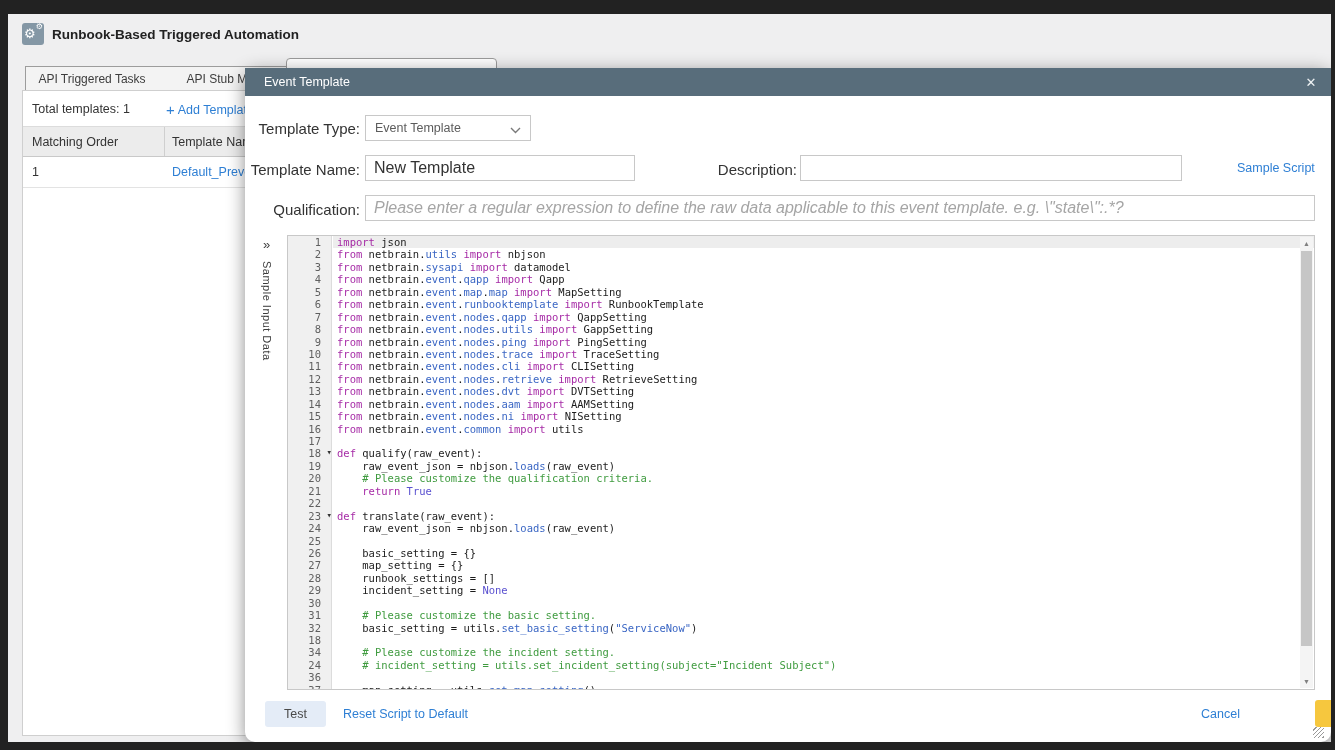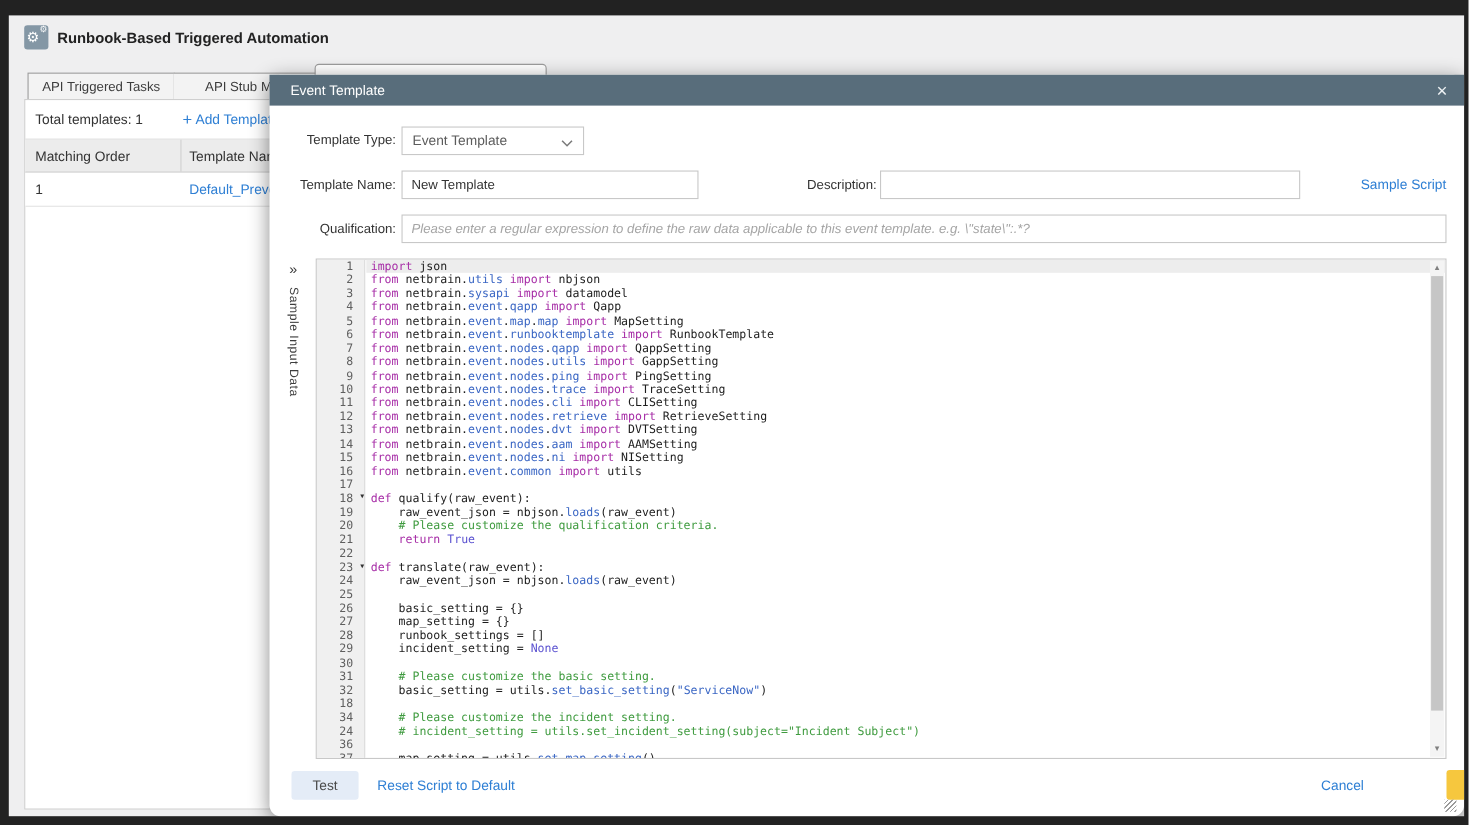--- a/index.html
+++ b/index.html
@@ -35,22 +35,22 @@
   .blue-link { color:#2e7fd4; cursor:pointer; }
 
   
   .modal { position:absolute; left:237px; top:54px; width:1086px; height:674px; background:#fff; z-index:10;
            box-shadow:0 4px 18px rgba(0,0,0,.45);border-radius:10px; }
   .modal-header { position:absolute; left:0; top:0; right:0; height:28px; background:#586d7b; color:#fff;
                   font-size:12.5px; display:flex; align-items:center; padding-left:19px; }
   .modal-close { position:absolute; right:11px; top:5px; width:18px; height:18px; color:#eef2f4; font-size:13px;
                  display:flex; align-items:center; justify-content:center; cursor:pointer; }
 
-  .flabel { position:absolute; width:110px; left:5px; text-align:right; font-size:12px; color:#333; }
-  .inp { position:absolute; height:26px; border:1px solid #c8c8c8; background:#fff; font-size:12px; color:#333;
+  .flabel { position:absolute; width:110px; left:5px; text-align:right; font-size:15px; color:#333; }
+  .inp { position:absolute; height:26px; border:1px solid #c8c8c8; background:#fff; font-size:16px; color:#333;
          padding:0 8px; font-family:"Liberation Sans", sans-serif; }
   .inp::placeholder { color:#a5a5a5; font-style:italic; }
   .fake-select { position:absolute; left:120px; top:47px; width:166px; height:26px; border:1px solid #c8c8c8;
                  background:#fff; font-size:12.5px; color:#5c5c5c; display:flex; align-items:center; padding:0 9px; cursor:pointer; }
   .fake-select svg { position:absolute; right:9px; top:11px; }
   .link { font-size:12.5px; color:#2e7fd4; cursor:pointer; }
   .sample-script { position:absolute; left:992px; top:93px; }
 
   
   .expander { position:absolute; left:18px; top:169px; font-size:13px; color:#3d3d3d; cursor:pointer; }

